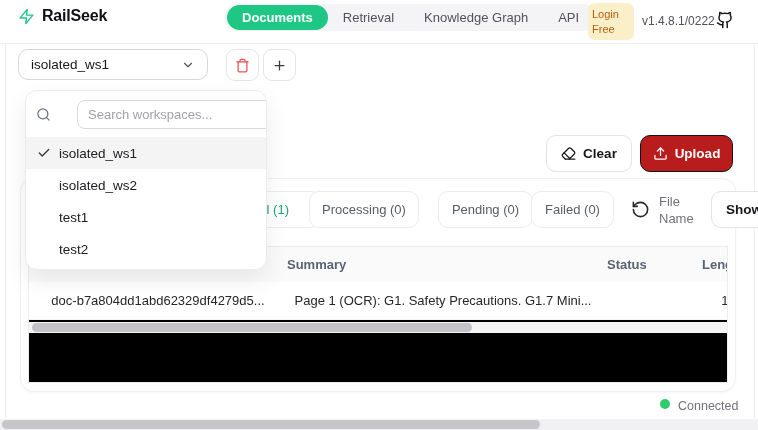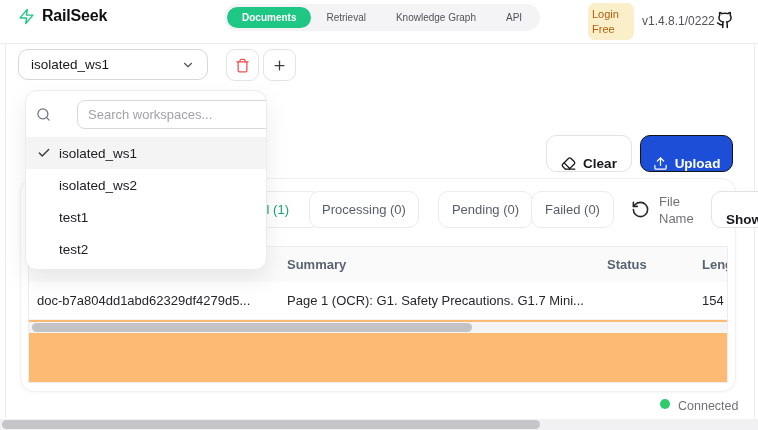--- a/index.html
+++ b/index.html
@@ -7,21 +7,21 @@
          font-family:"Liberation Sans","DejaVu Sans",sans-serif;color:#18181b;text-decoration:underline;}
   svg{display:block;}
 
   
   .header{position:absolute;left:0;top:0;width:758px;height:43px;background:#fff;
           border-bottom:1px solid #ededf0;z-index:6;}
   .brand{position:absolute;left:18px;top:7px;display:flex;align-items:center;gap:7px;}
   .brand-name{font-size:16px;font-weight:700;color:#101014;letter-spacing:-.2px;}
   .nav-pills{position:absolute;left:224px;top:4px;height:27px;background:#f4f4f6;
              border-radius:14px;display:inline-flex;align-items:center;padding:0 3px;}
-  .nav-item{padding:5px 15px;font-size:10px;color:#52525b;border-radius:13px;cursor:pointer;white-space:nowrap;}
+  .nav-item{padding:5px 15px;font-size:13px;color:#52525b;border-radius:13px;cursor:pointer;white-space:nowrap;}
   .nav-item.active{background:var(--accent);color:#fff;font-weight:700;}
   .login-badge{position:absolute;left:588px;top:3px;width:46px;height:37px;background:#fbefc9;
                border-radius:7px;color:#b05e0d;font-size:11px;line-height:1.3;
                display:flex;align-items:center;justify-content:center;text-align:left;padding:0 4px;box-sizing:border-box;}
   .version{position:absolute;left:642px;top:14px;font-size:12px;color:#52525b;}
   .github{position:absolute;left:716px;top:11px;color:#18181b;cursor:pointer;}
 
   
   .content-frame{position:absolute;left:5px;top:43px;width:748px;height:375px;
                  border-left:1px solid #ececef;border-right:1px solid #ececef;z-index:0;}
@@ -39,45 +39,45 @@
             box-shadow:0 10px 25px rgba(0,0,0,.08);overflow:hidden;}
   .dd-search{display:flex;align-items:center;gap:26px;padding:9px 10px 8px 10px;}
   .dd-search input{flex:1;height:27px;border:1px solid #d8d8de;border-radius:8px;padding:0 10px;
                    font-size:13px;font-family:inherit;color:#18181b;outline:none;}
   .dd-search input::placeholder{color:#a1a1aa;}
   .dd-item{height:32px;display:flex;align-items:center;font-size:13.5px;color:#202024;cursor:pointer;}
   .dd-item .chk{width:22px;margin-left:11px;display:flex;align-items:center;}
   .dd-item.selected{background:#f4f4f5;}
 
   
-  .btn{display:flex;align-items:flex-end;justify-content:center;gap:7px;border-radius:10px;
+  .btn{display:flex;align-items:center;justify-content:center;gap:7px;border-radius:10px;
        font-size:13.5px;font-weight:700;cursor:pointer;box-sizing:border-box;}
   .btn-clear{position:absolute;left:546px;top:135px;width:86px;height:37px;background:#fff;
              border:1px solid #e2e2e7;color:#18181b;z-index:2;}
-  .btn-upload{position:absolute;left:640px;top:135px;width:93px;height:37px;background:#1d4ed8;
+  .btn-upload{position:absolute;left:640px;top:135px;width:93px;height:37px;background:#b91c1c;
               border:1px solid #141417;color:#fff;z-index:2;}
 
   
   .card{position:absolute;left:20px;top:178px;width:714px;height:212px;background:#fff;
         border:1px solid #f1f1f3;border-radius:14px;box-shadow:0 1px 3px rgba(0,0,0,.04);z-index:1;}
   .tab{position:absolute;top:12px;height:37px;border:1px solid #ececf0;border-radius:10px;background:#fff;
        display:flex;align-items:center;justify-content:center;font-size:13px;color:#565e6b;
        box-sizing:border-box;cursor:pointer;white-space:nowrap;}
   .tab.active{color:#17a673;font-weight:500;}
   .refresh{position:absolute;left:610px;top:21px;color:#27272a;cursor:pointer;}
   .sort-label{position:absolute;left:638px;top:15px;width:48px;font-size:13px;line-height:1.3;color:#71717a;}
   .btn-show{position:absolute;left:690px;top:12px;width:78px;height:37px;background:#fff;
             border:1px solid #e2e2e7;justify-content:flex-start;padding-left:14px;z-index:2;}
 
   
-  .table-card{position:absolute;left:7px;top:67px;width:700px;height:137px;background:#fdba74;
+  .table-card{position:absolute;left:7px;top:67px;width:700px;height:137px;background:#000000;
               border:1px solid #ededf0;border-radius:0;overflow:hidden;box-sizing:border-box;}
   .t-head{position:absolute;left:0;top:0;width:100%;height:35px;background:#fafafa;border-bottom:1px solid #f0f0f2;}
   .t-head span{position:absolute;top:10px;font-size:13px;font-weight:700;color:#5a6372;white-space:nowrap;}
-  .t-row{position:absolute;left:0;top:35px;width:100%;height:37px;border-bottom:1px solid #f4f4f6;background:#fff;cursor:pointer;}
+  .t-row{position:absolute;left:0;top:35px;width:100%;height:37px;border-bottom:1px solid #f4f4f6;background:#fff;cursor:pointer;text-align:center;}
   .t-row span{position:absolute;top:11px;font-size:13px;color:#27272a;white-space:nowrap;overflow:hidden;}
   .c1{left:8px;width:242px;} .c2{left:258px;width:312px;} .c3{left:578px;width:92px;} .c4{left:673px;width:60px;}
   .status-cell{display:flex;align-items:center;gap:7px;color:#17a673 !important;}
   .hscroll{position:absolute;left:0;top:75px;width:100%;height:11px;background:#f4f4f5;}
   .hscroll .thumb{position:absolute;left:3px;top:1px;width:440px;height:9px;border-radius:5px;background:#c3c3c7;cursor:grab;}
 
   
   .connected{position:absolute;left:660px;top:399px;display:flex;align-items:flex-start;gap:8px;z-index:2;}
   .dot{width:10px;height:10px;border-radius:50%;background:#2fcc6e;}
   .connected span{font-size:12.5px;color:#71717a;}

